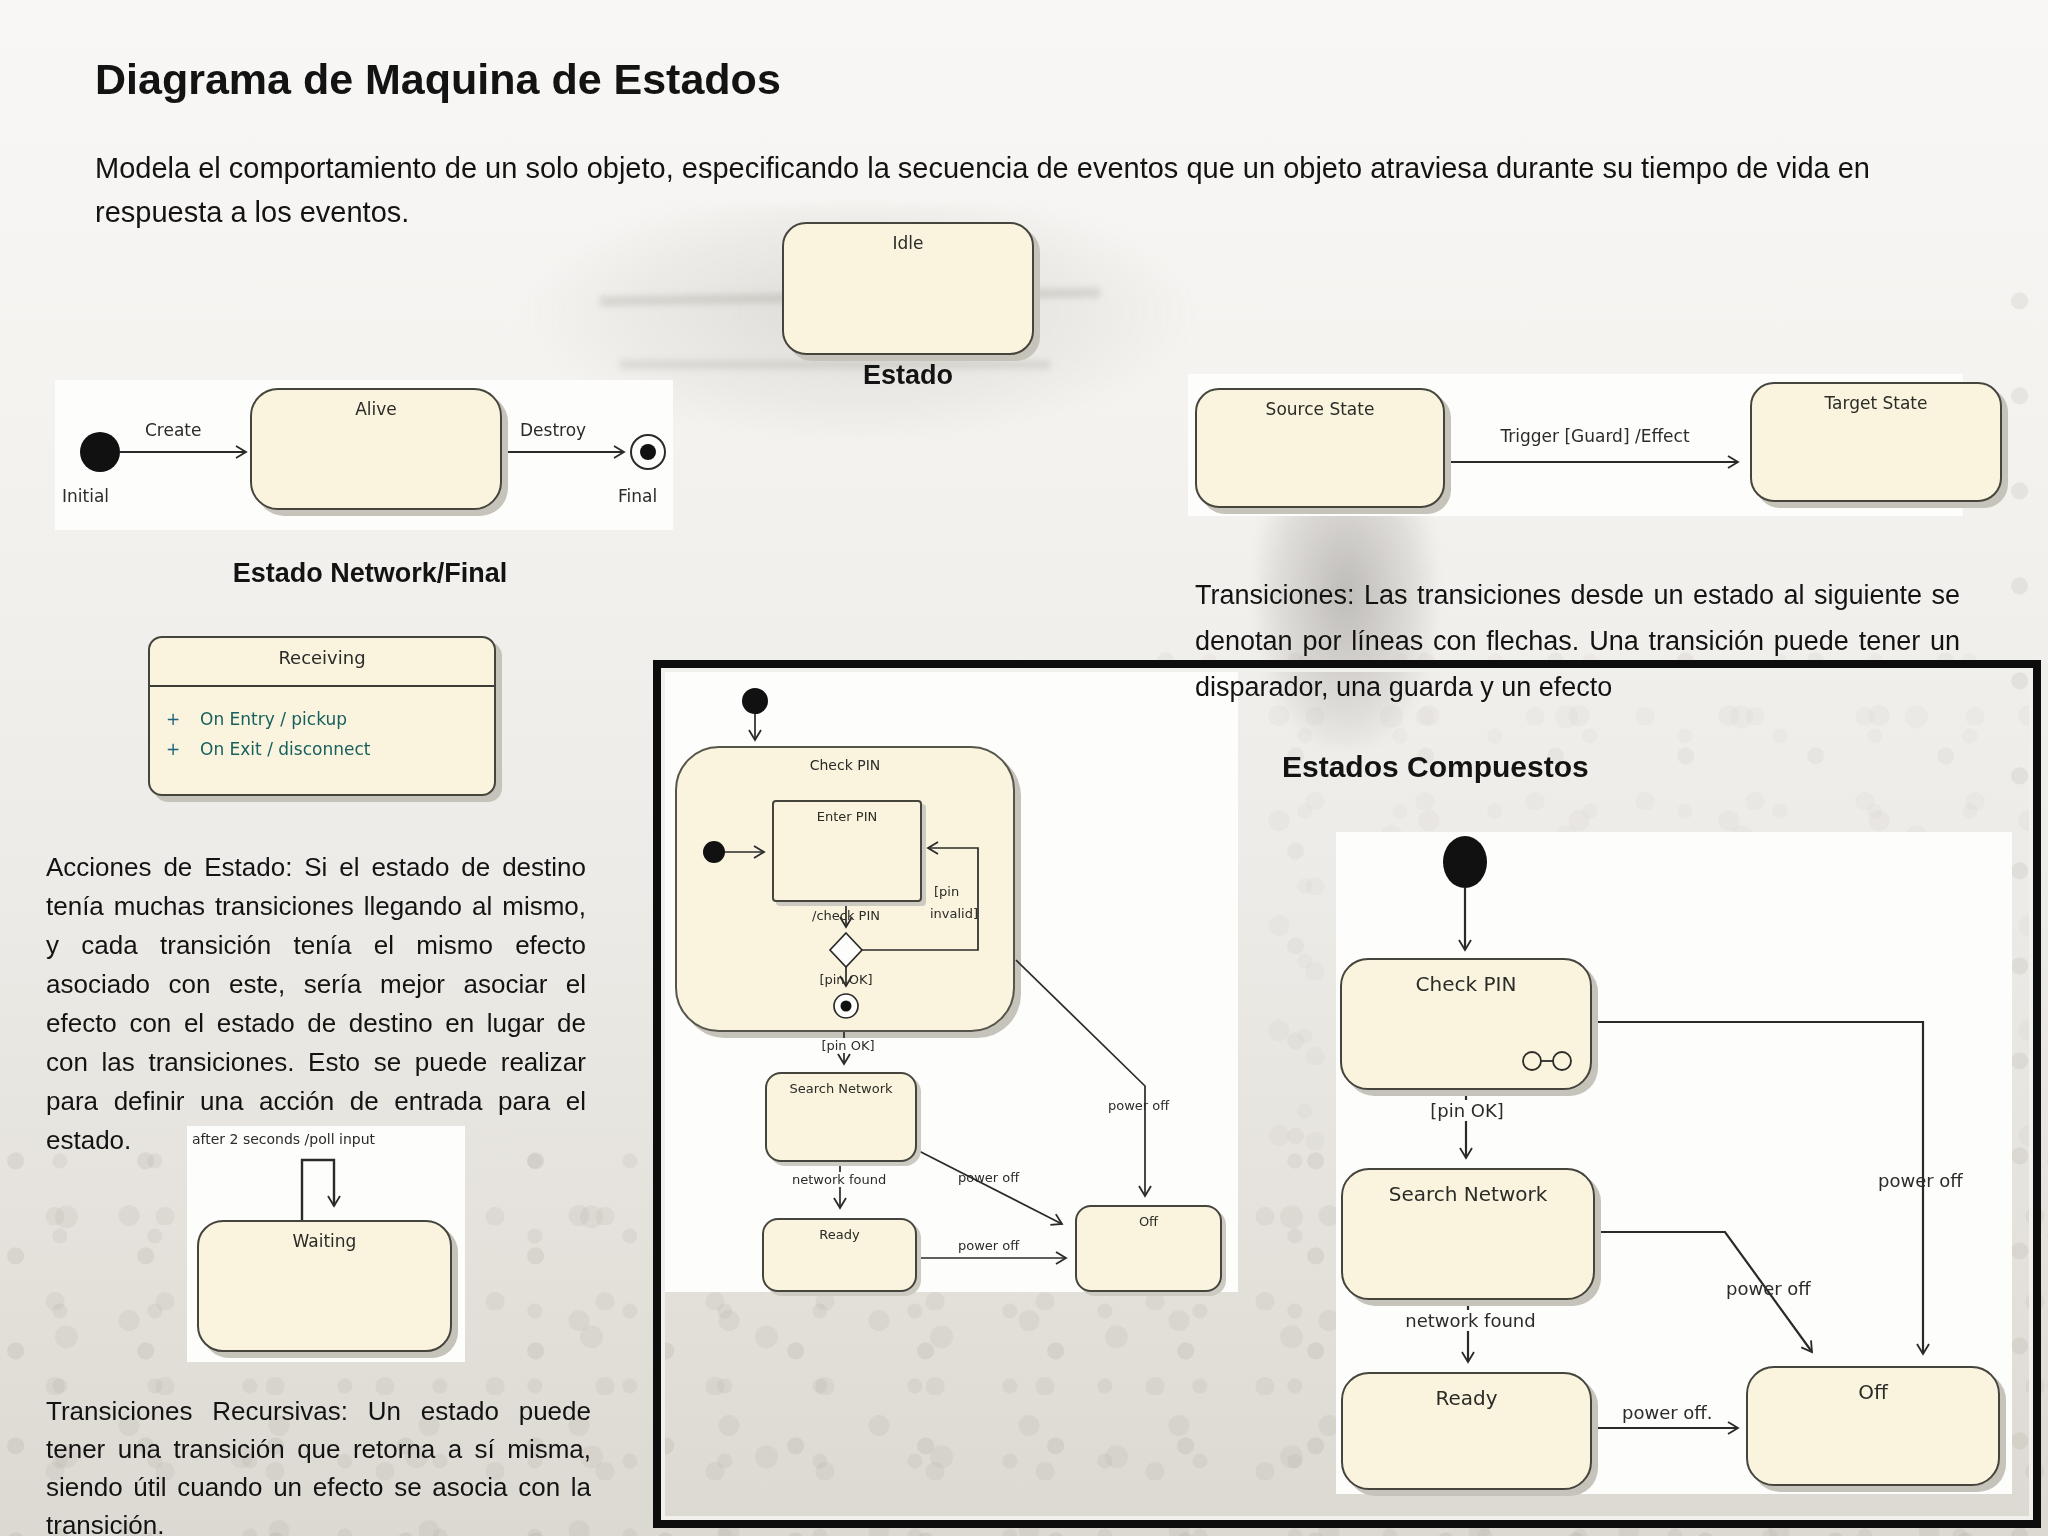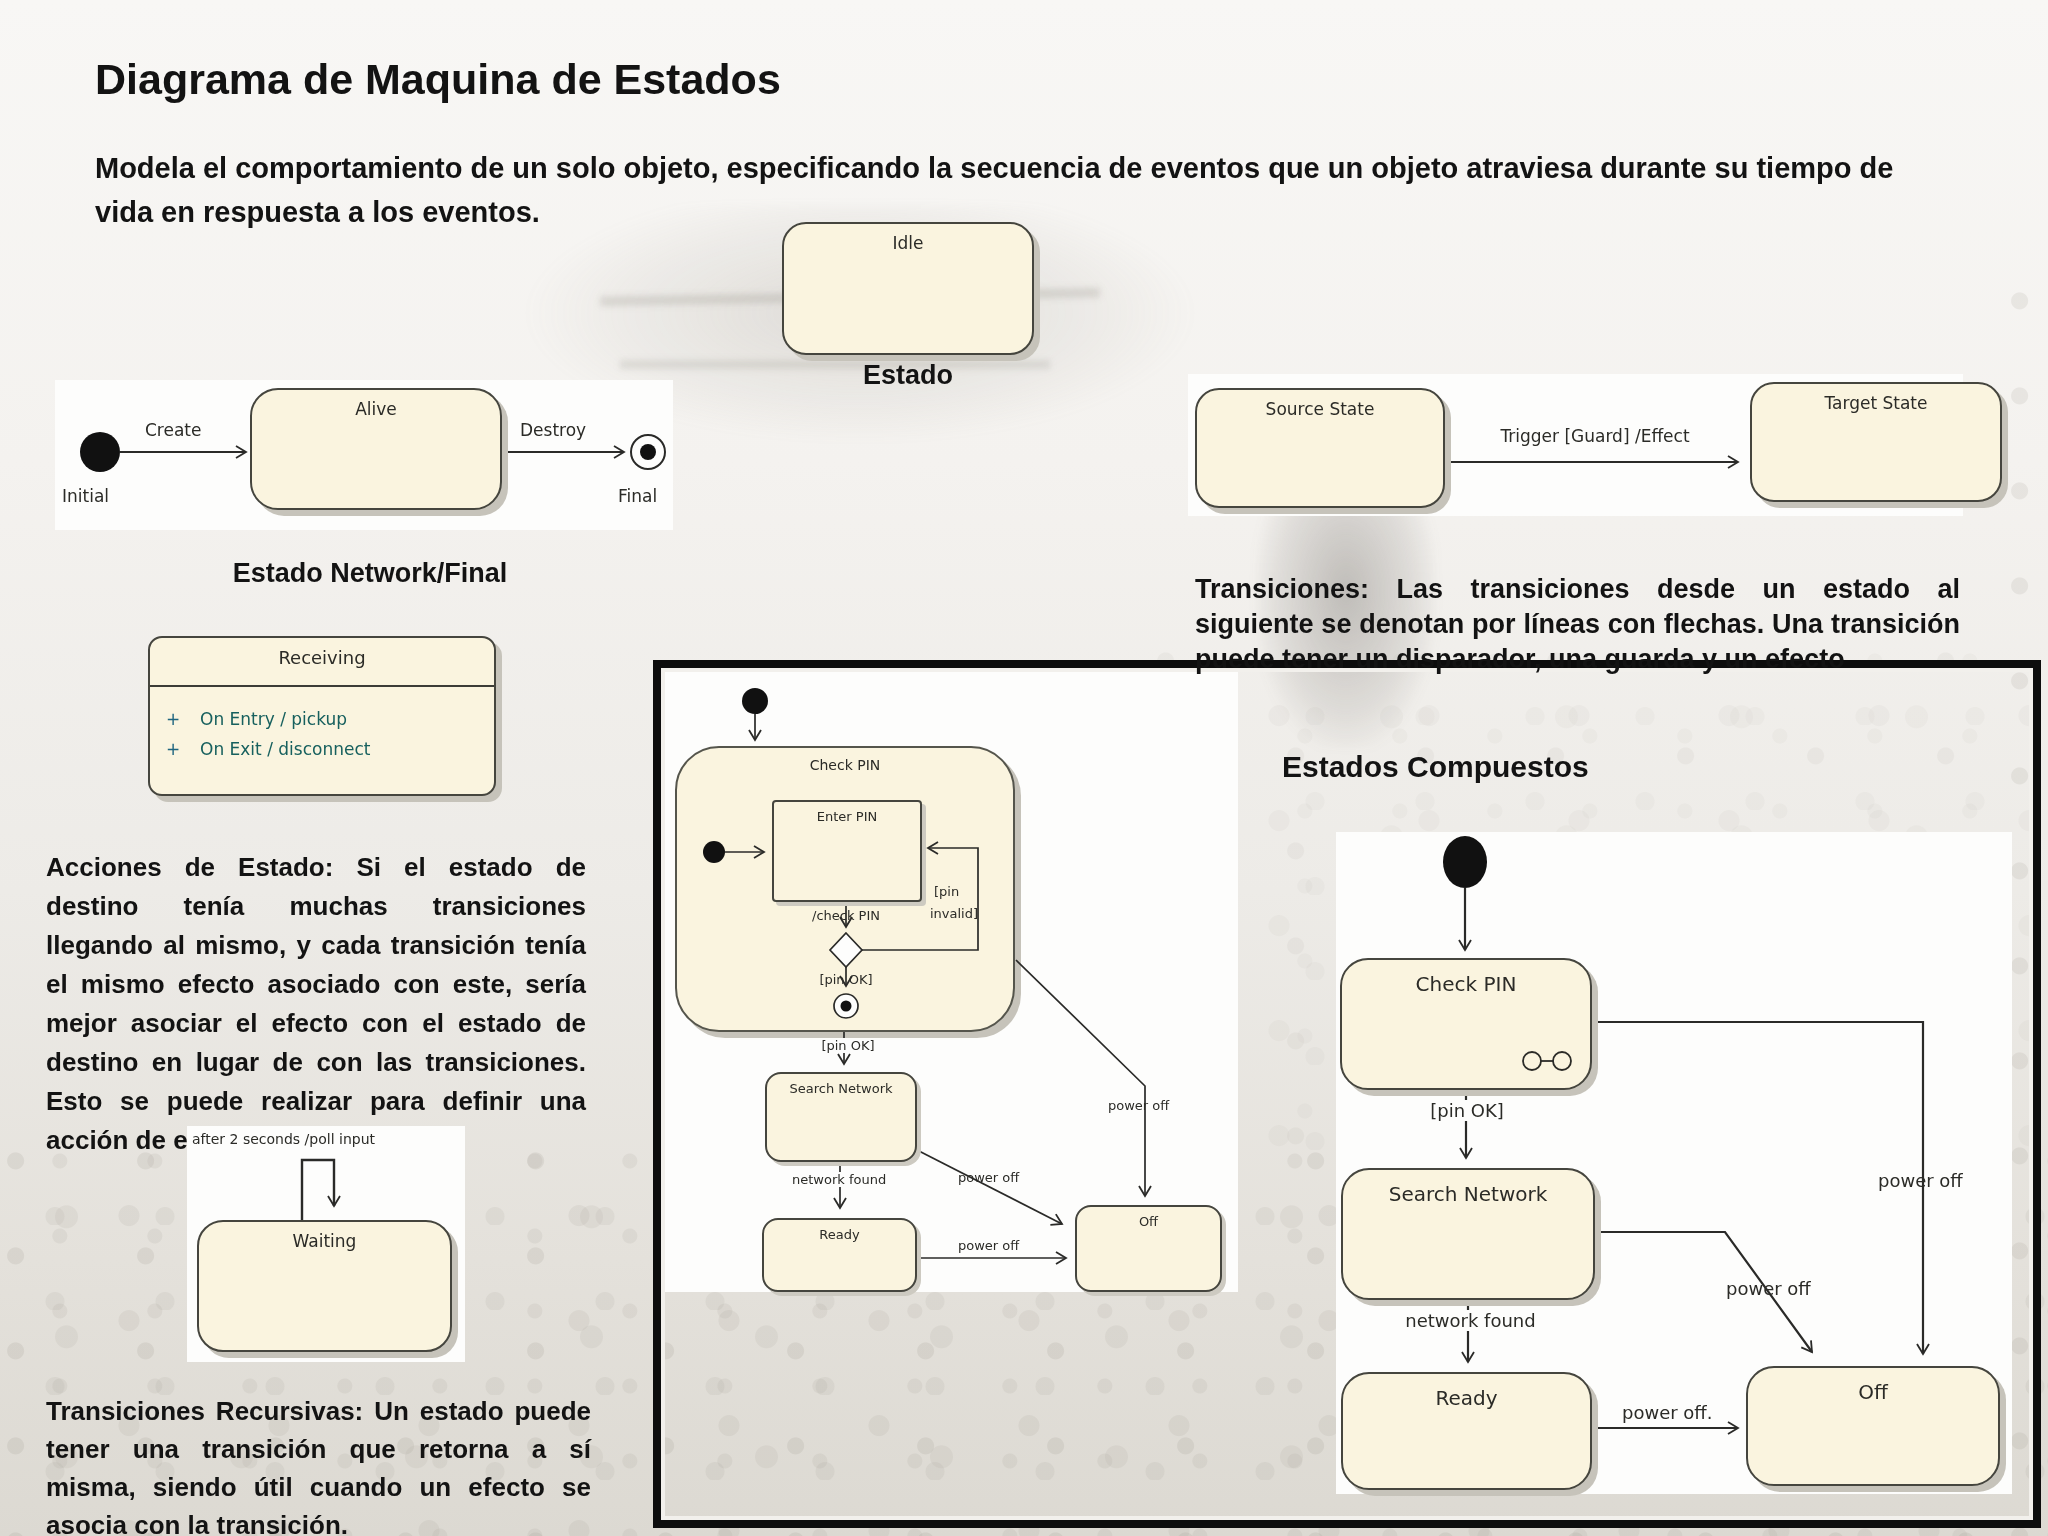--- a/index.html
+++ b/index.html
@@ -16,21 +16,21 @@
     background-size:130px 95px,175px 120px,95px 75px,150px 105px,110px 85px;}
   .panel{position:absolute;background:#fdfdfc;}
   .bigbox{position:absolute;border:8px solid #0d0d0d;box-shadow:inset 0 0 0 4px #f2f0ec;}
   .state{position:absolute;background:#faf4df;border:2px solid #45453e;border-radius:22px;
          box-shadow:6px 6px 0 #c6c3ba;box-sizing:border-box;}
   .state .t{width:100%;text-align:center;font-family:"DejaVu Sans","Liberation Sans",sans-serif;
             color:#2b2b27;margin-top:9px;}
   .dlabel{position:absolute;font-family:"DejaVu Sans",sans-serif;color:#2b2b27;white-space:nowrap;}
   .wbg{background:#fdfdfc;padding:0 4px;}
   .ctr{text-align:center;}
-  .para{position:absolute;font-weight:bold;color:#131313;text-align:justify;}
+  .para{position:absolute;font-weight:normal;color:#131313;text-align:justify;}
   .cap{position:absolute;font-weight:bold;color:#131313;white-space:nowrap;}
   .overlay{position:absolute;left:0;top:0;pointer-events:none;}
   .rcv-row{display:flex;align-items:center;font-family:"DejaVu Sans",sans-serif;
            font-size:17px;color:#17605e;padding-left:16px;}
   .rcv-row .pfx{width:34px;color:#1d647f;}
 </style>
 </head>
 <body>
 
 <div id="slide">
@@ -131,21 +131,21 @@
   <div class="dlabel" style="left:618px;top:486px;font-size:17px;">Final</div>
   <div class="cap ctr" style="left:200px;top:558px;width:340px;font-size:27px;text-align:center;">Estado Network/Final</div>
 
   <div class="state" style="left:1195px;top:388px;width:250px;height:120px;border-radius:24px;">
     <div class="t" style="font-size:17px;">Source State</div>
   </div>
   <div class="state" style="left:1750px;top:382px;width:252px;height:120px;border-radius:24px;">
     <div class="t" style="font-size:17px;">Target State</div>
   </div>
   <div class="dlabel ctr" style="left:1450px;top:426px;width:290px;font-size:17px;">Trigger [Guard] /Effect</div>
-  <div class="para" style="left:1195px;top:572px;width:765px;font-size:27px;line-height:35px;">Transiciones: Las transiciones desde un estado al siguiente se denotan por líneas con flechas. Una transición puede tener un disparador, una guarda y un efecto</div>
+  <div class="para" style="left:1195px;top:572px;width:765px;font-size:27px;line-height:46px;">Transiciones: Las transiciones desde un estado al siguiente se denotan por líneas con flechas. Una transición puede tener un disparador, una guarda y un efecto</div>
 
   <div class="state" style="left:148px;top:636px;width:348px;height:160px;border-radius:14px;">
     <div style="border-bottom:2px solid #3c3c36;height:38px;">
       <div class="t" style="font-size:18px;">Receiving</div>
     </div>
     <div class="rcv-row" style="margin-top:22px;">
       <span class="pfx">+</span>
       <span>On Entry / pickup</span>
     </div>
     <div class="rcv-row" style="margin-top:10px;">

